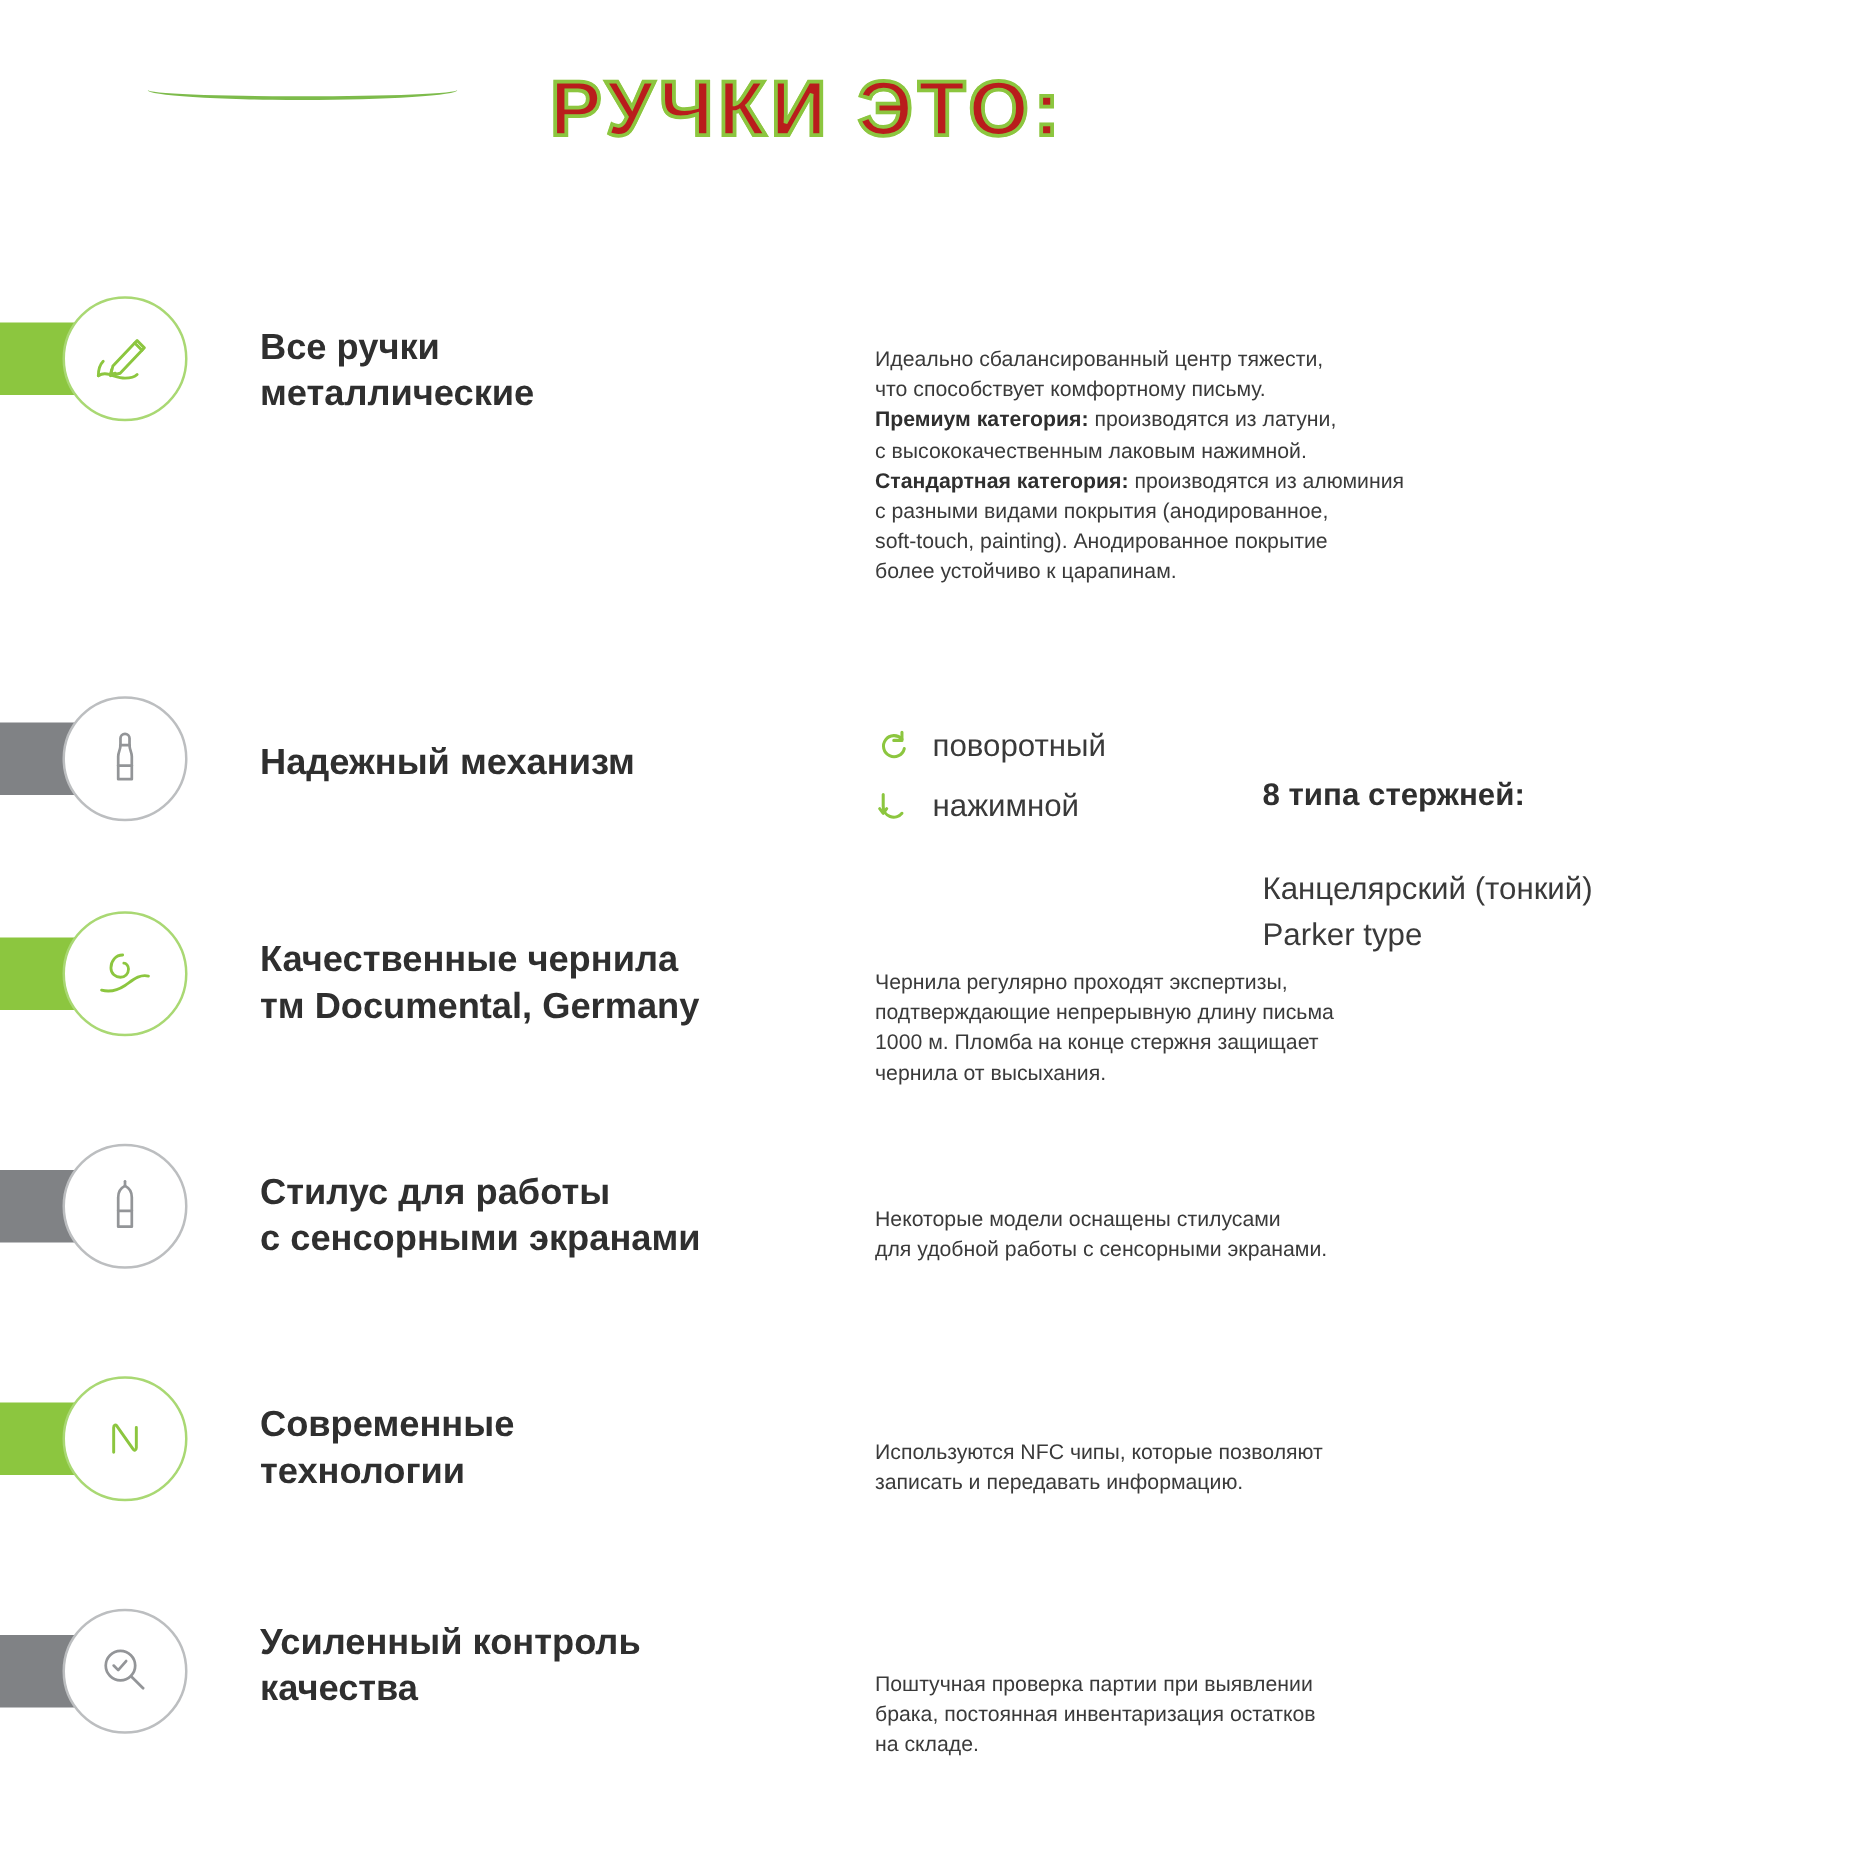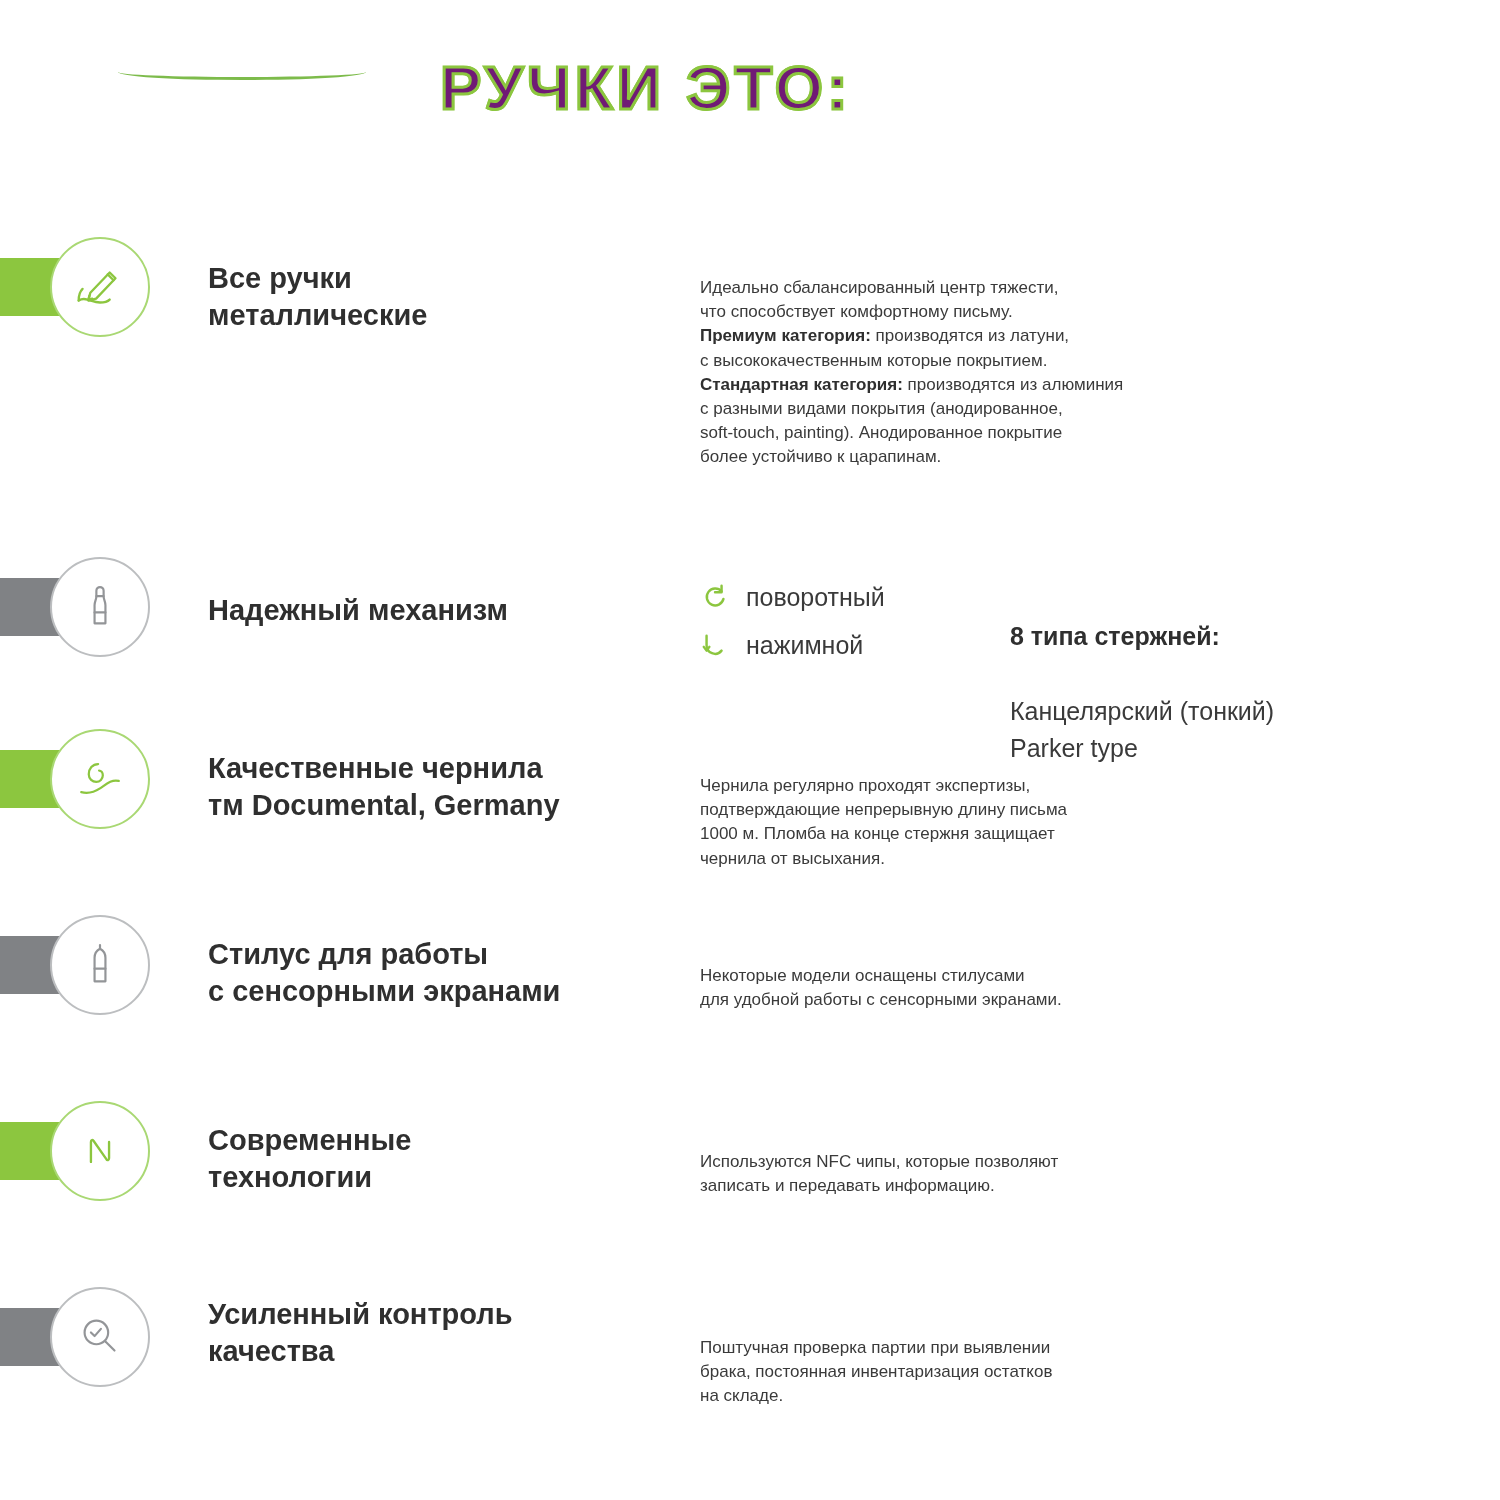--- a/index.html
+++ b/index.html
@@ -48,21 +48,21 @@
     width: 248px; height: 16px;
     border-bottom: 3px solid #7dbb4b;
     border-radius: 0 0 60% 60%;
   }
   .headline {
     position: absolute;
     left: 440px; top: 6px;
     font-size: 62px;
     font-weight: bold;
     letter-spacing: 4px;
-    color: #701a75;
+    color: #b91c1c;
     -webkit-text-stroke: 3px #8cc63f;
     text-shadow:
       -1px -1px 0 #8cc63f, 1px -1px 0 #8cc63f,
       -1px  1px 0 #8cc63f, 1px  1px 0 #8cc63f;
     white-space: nowrap;
   }
 
   
   .rows {
     position: absolute;
@@ -163,21 +163,21 @@
           <path d="M40 19l6 6"></path>
           <path d="M24 44l-4 1 1-4"></path>
         </svg>
       </div>
       <div class="title" style="top:24px;">Все ручки
 металлические</div>
       <div class="body" style="top:16px;">
         <span>Идеально сбалансированный центр тяжести,
 что способствует комфортному письму.
 </span><b>Премиум категория:</b><span> производятся из латуни,
-с высококачественным которые покрытием.
+с высококачественным лаковым нажимной.
 </span><b>Стандартная категория:</b><span> производятся из алюминия
 с разными видами покрытия (анодированное,
 soft-touch, painting). Анодированное покрытие
 более устойчиво к царапинам.</span>
       </div>
     </div>
 
     <div class="row" style="height:172px;">
       <div class="bar grey" style="top:22px;"></div>
       <div class="badge grey" style="top:1px;">

